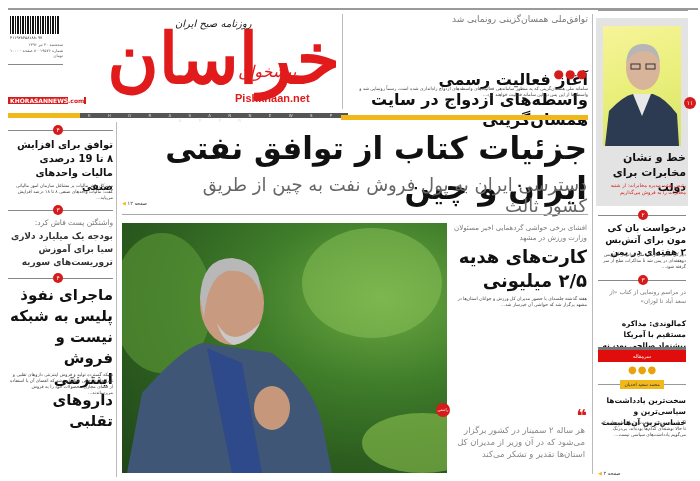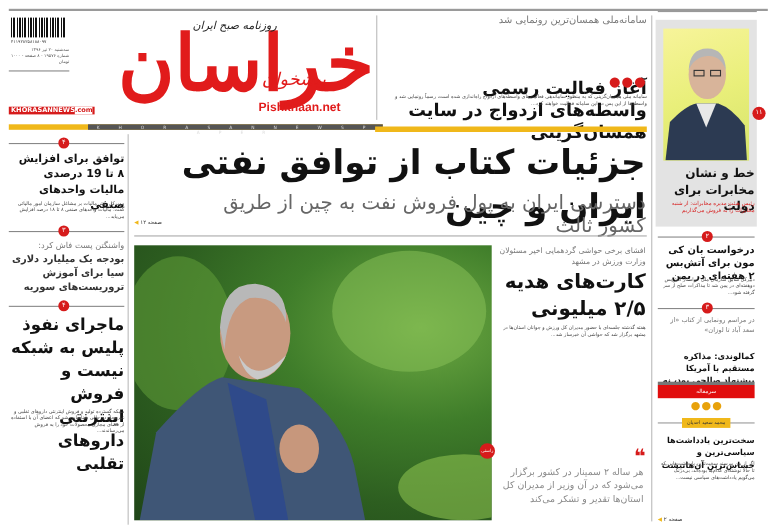--- a/index.html
+++ b/index.html
@@ -47,21 +47,21 @@
 
 <div class="abs logo-main">خراسان</div>
 <div class="abs logo-sub rtl">روزنامه صبح ایران</div>
 <div class="abs pish-fa">پیشخوان</div>
 <div class="abs pishkhan">Pishkhaan.net</div>
 
 <div class="abs yellowbar"></div>
 <div class="abs greybar">K H O R A S A N N E W S P A P E R</div>
 
 <div class="abs vline" style="left:342px;top:14px;height:95px;"></div>
-<div class="abs kicker rtl" style="left:350px;top:14px;width:238px;font-size:9px;">سامانه‌ملی همسان‌ترین رونمایی شد</div>
+<div class="abs kicker rtl" style="left:350px;top:14px;width:238px;font-size:9px;">توافق‌ملی همسان‌گزینی رونمایی شد</div>
 <div class="abs hdl rtl" style="left:350px;top:26px;width:238px;font-size:16px;line-height:20px;margin-top:44px;">آغاز فعالیت رسمی واسطه‌های ازدواج در سایت همسان‌گزینی</div>
 <div class="abs rtl reddots" style="left:540px;top:67px;width:48px;">●●●</div>
 <div class="abs body-txt rtl" style="left:350px;top:86px;width:238px;">سامانه ملی همسان‌گزینی که به منظور ساماندهی فعالیت‌های واسطه‌های ازدواج راه‌اندازی شده است، رسماً رونمایی شد و واسطه‌ها از این پس در این سامانه فعالیت خواهند کرد...</div>
 <div class="abs yellowbar2"></div>
 
 <div class="abs hdl rtl" style="left:122px;top:128px;width:465px;font-size:31px;line-height:40px;font-weight:900;">جزئیات کتاب از توافق نفتی ایران و چین</div>
 <div class="abs rtl" style="left:190px;top:174px;width:397px;font-size:18px;color:#666;">دسترسی ایران به پول فروش نفت به چین از طریق کشور ثالث</div>
 <div class="abs" style="left:122px;top:200px;font-size:5px;color:#333;"><span style="color:#f0b81a;">◀</span> <span>صفحه ۱۲</span></div>
 <div class="abs hline" style="left:122px;top:214px;width:466px;background:#aaa;"></div>
 

